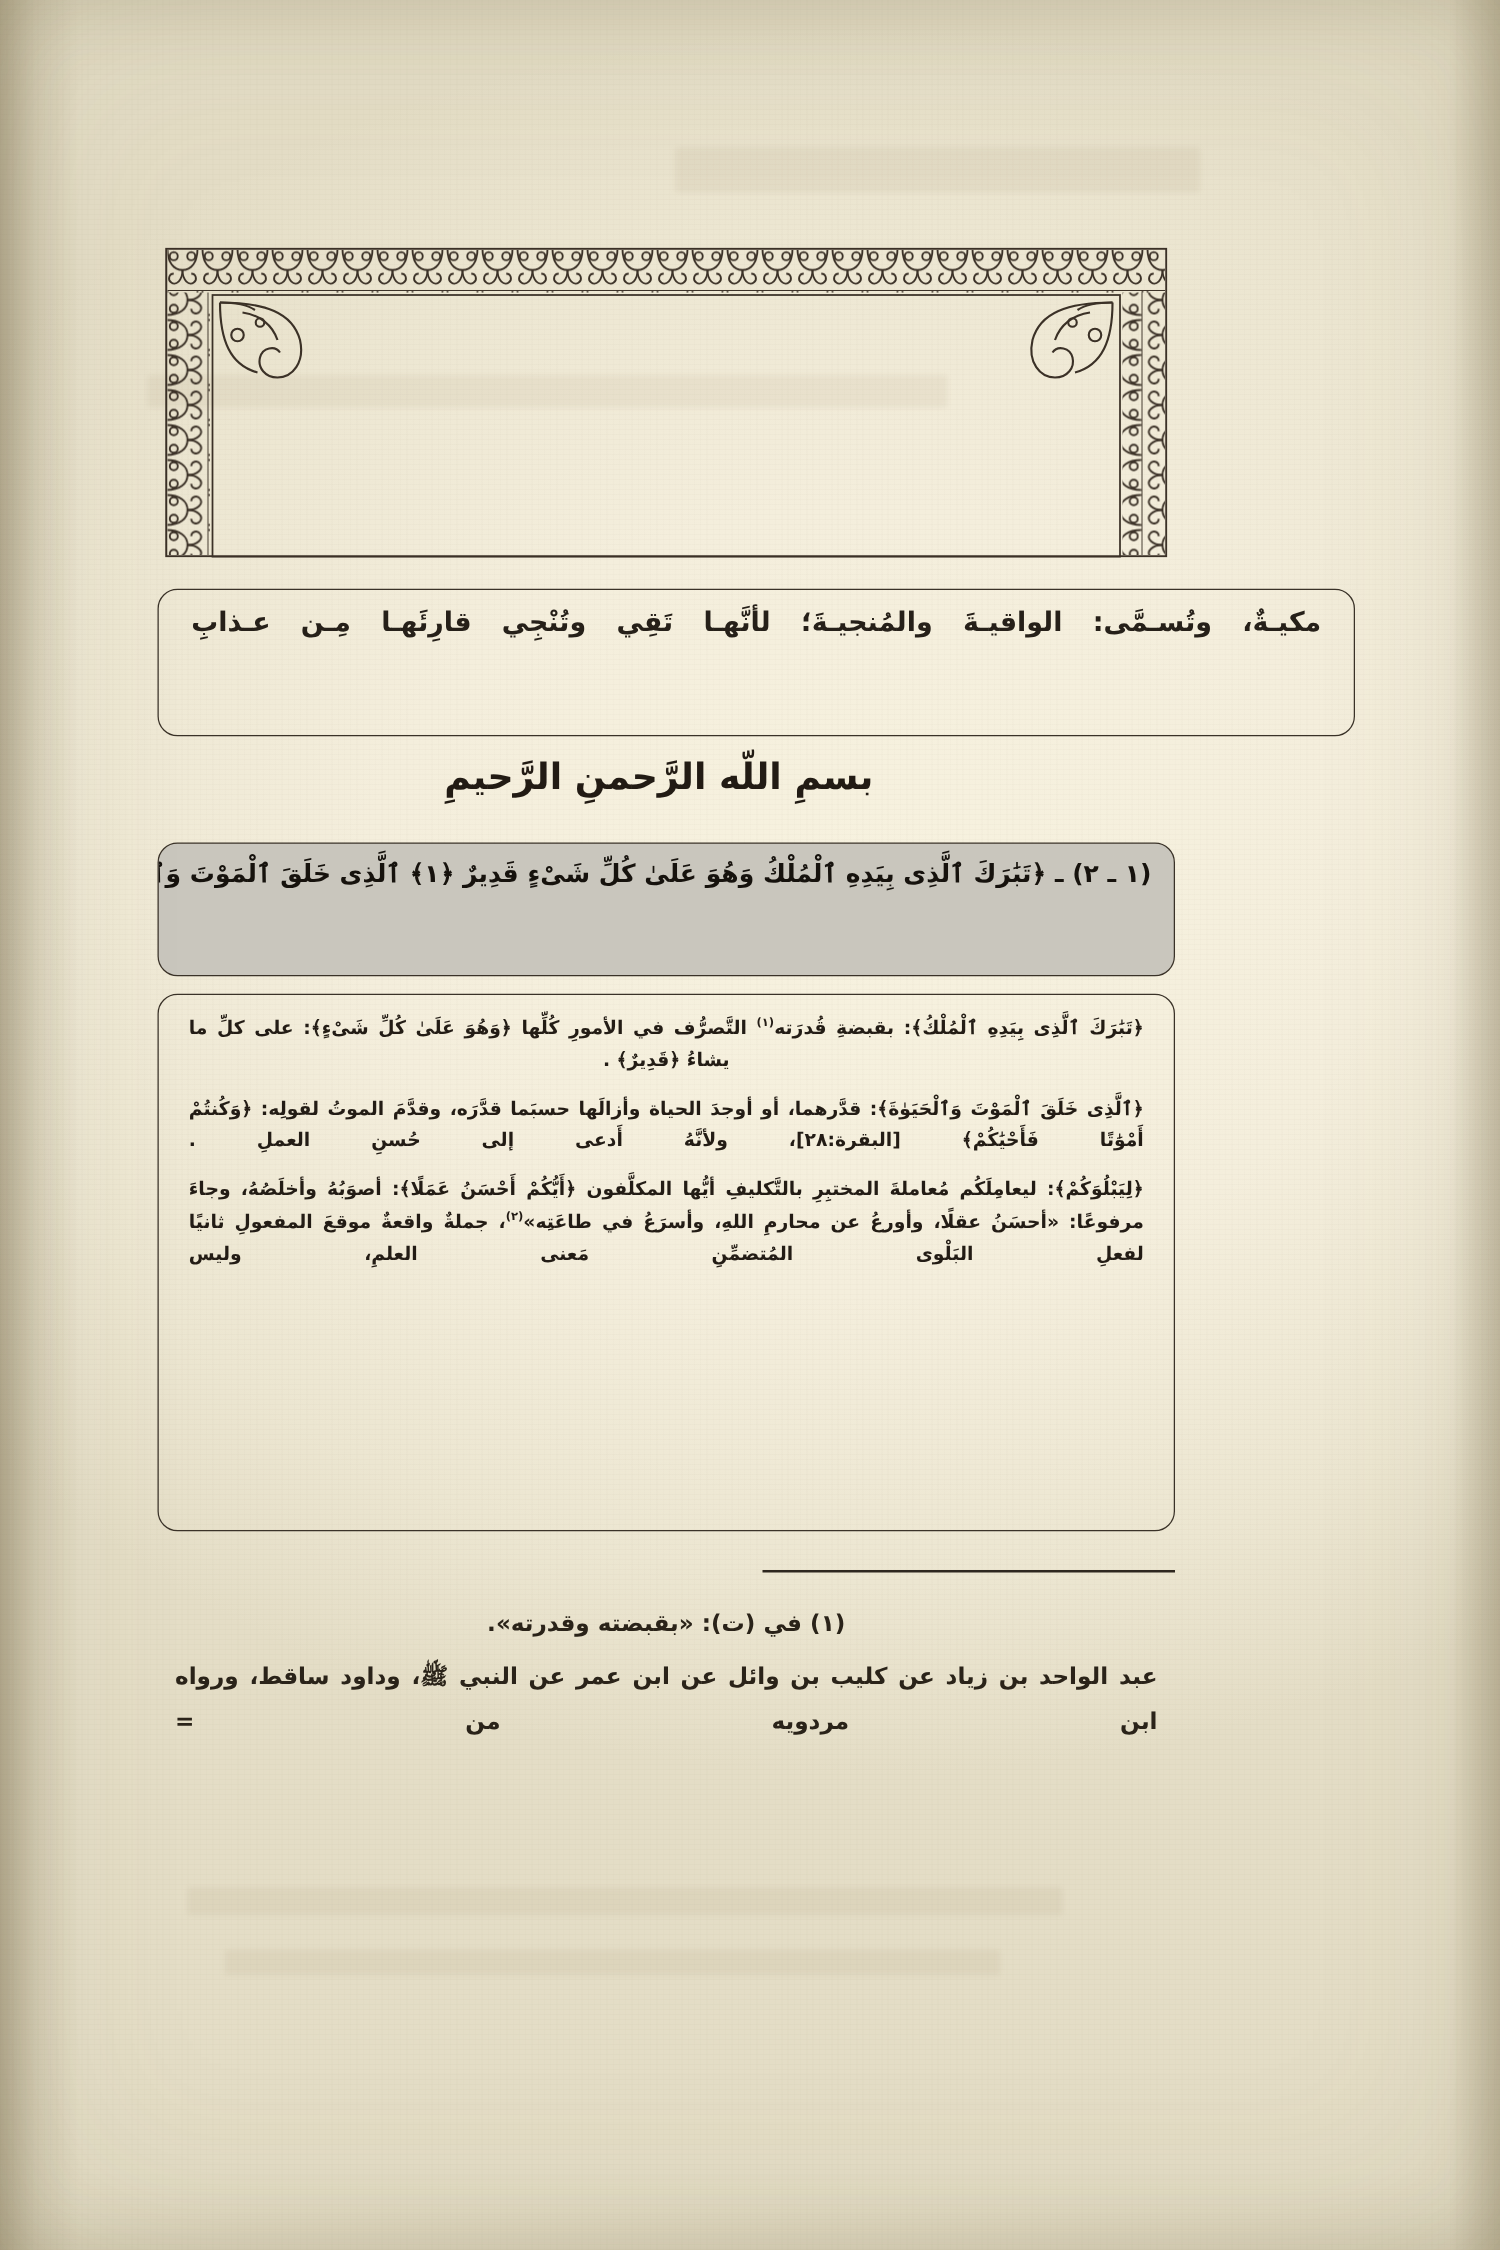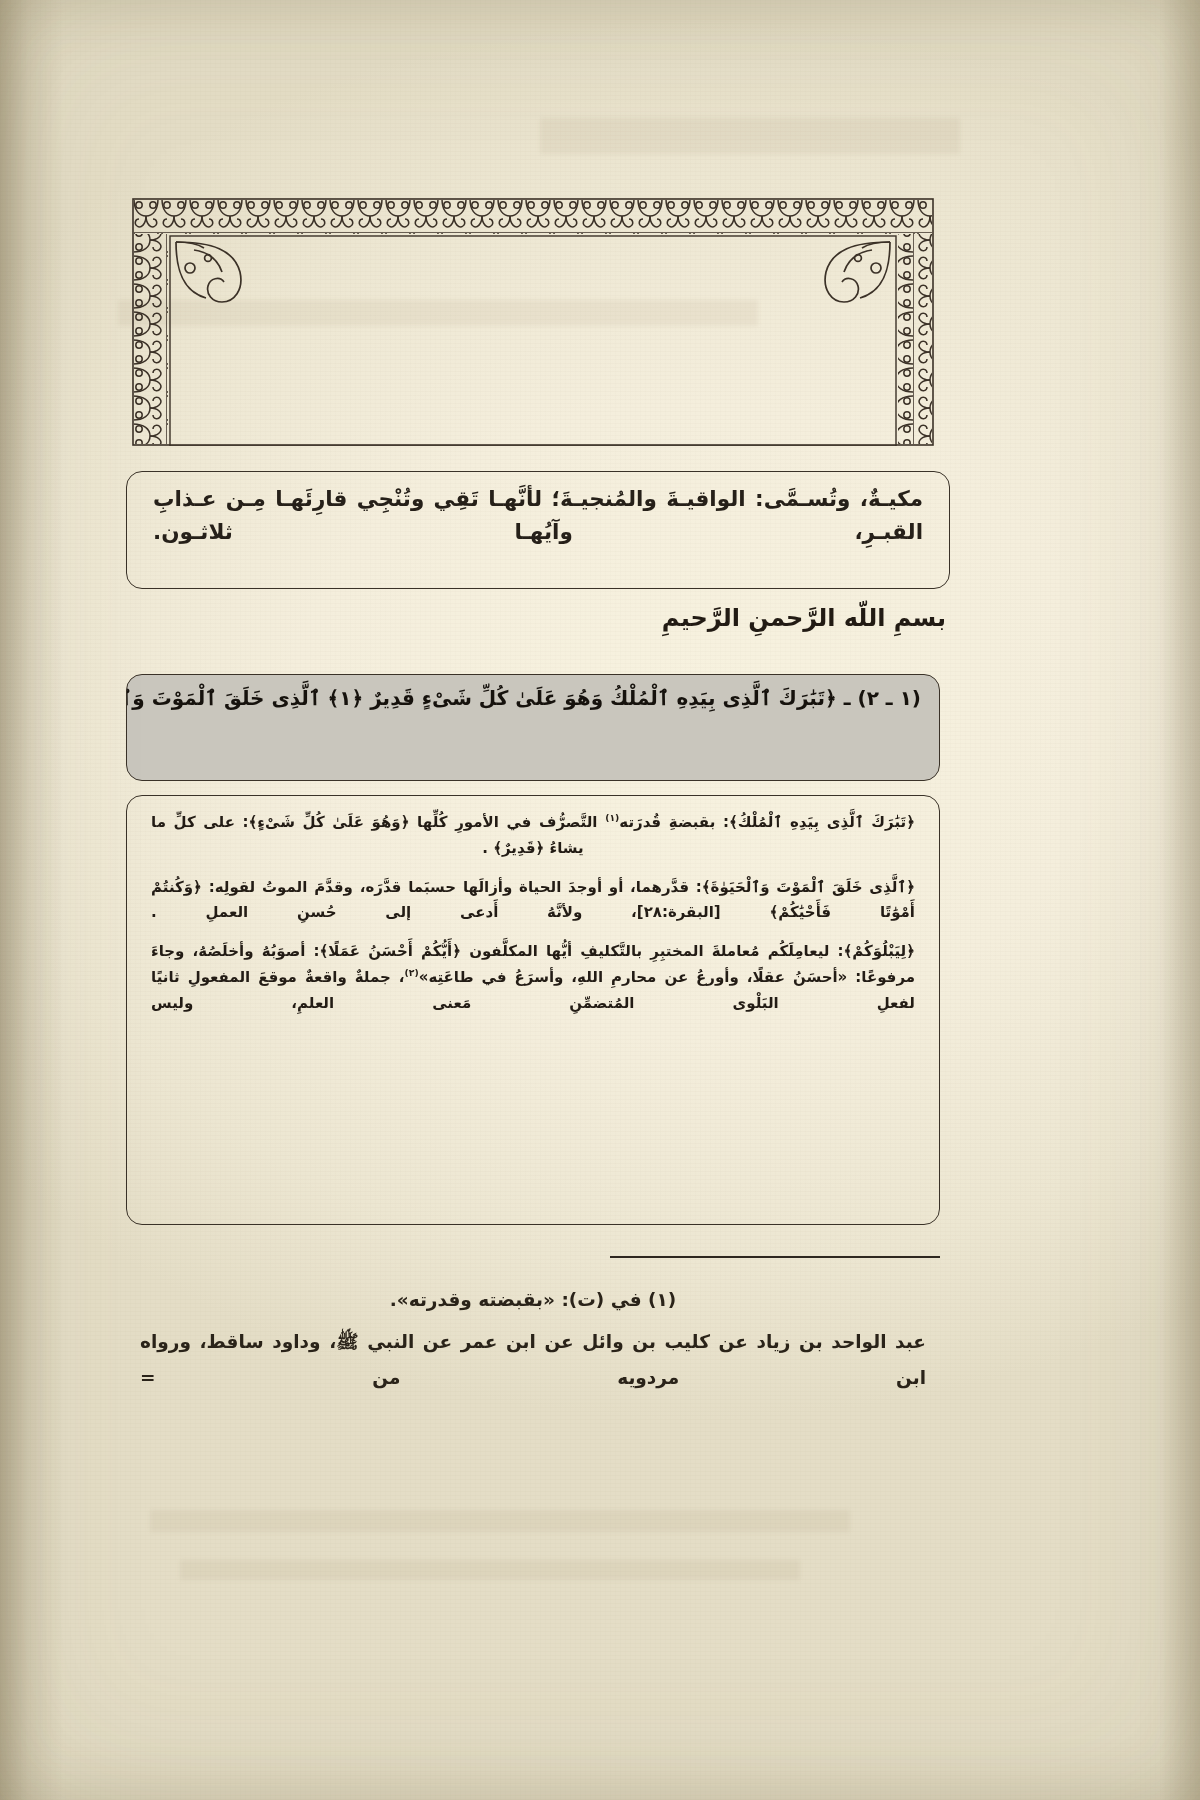--- a/index.html
+++ b/index.html
@@ -96,41 +96,41 @@
   
   .rbox {
     position: absolute;
     border: 1.6px solid #3a3228;
     border-radius: 16px;
     box-sizing: border-box;
   }
   #subtitle-box {
     left: 8px;
     top: 471px;
-    width: 824px;
+    width: 958px;
     height: 118px;
     padding: 10px 26px 8px 26px;
   }
   #subtitle-box .line {
     font-size: 21.5px;
     color: #262019;
     line-height: 1.55;
     font-weight: 600;
     letter-spacing: .2px;
   }
   #subtitle-box .l1 { text-align: justify; text-align-last: justify; }
   #subtitle-box .l2 { text-align: justify; text-align-last: justify; }
 
   
   #basmala {
     position: absolute;
-    left: 0; right: 2px;
+    left: 0; right: 12px;
     top: 604px;
-    text-align: right;
-    font-size: 24px;
+    text-align: center;
+    font-size: 29px;
     font-weight: bold;
     color: #221b14;
     letter-spacing: -.5px;
     z-index: 15;
   }
 
   
   #ayah-box {
     left: 8px;
     top: 674px;
@@ -303,21 +303,20 @@
           <circle cx="58" cy="70" r="5"></circle>
           <circle cx="76" cy="60" r="3.4"></circle>
           <path d="M44,44 C56,44 66,46 72,50"></path>
         </g>
       </svg>
     </div>
 
 
     <div id="subtitle-box" class="rbox">
       <div class="line l1">مكيـةٌ، وتُسـمَّى: الواقيـةَ والمُنجيـةَ؛ لأنَّهـا تَقِي وتُنْجِي قارِئَهـا مِـن عـذابِ</div>
-      <div class="line l2">القبـرِ، وآيُهـا ثلاثـون.</div>
     </div>
 
     <div id="basmala">بسمِ اللّه الرَّحمنِ الرَّحيمِ</div>
 
     <div id="ayah-box" class="rbox">
       <div class="aline a1">
         <span>(١ ـ ٢) ـ</span>
         <span>﴿تَبَٰرَكَ ٱلَّذِى بِيَدِهِ ٱلْمُلْكُ وَهُوَ عَلَىٰ كُلِّ شَىْءٍ قَدِيرٌ ﴿١﴾ ٱلَّذِى خَلَقَ ٱلْمَوْتَ وَٱلْحَيَوٰةَ لِيَبْلُوَكُمْ</span>
       </div>
     </div>

